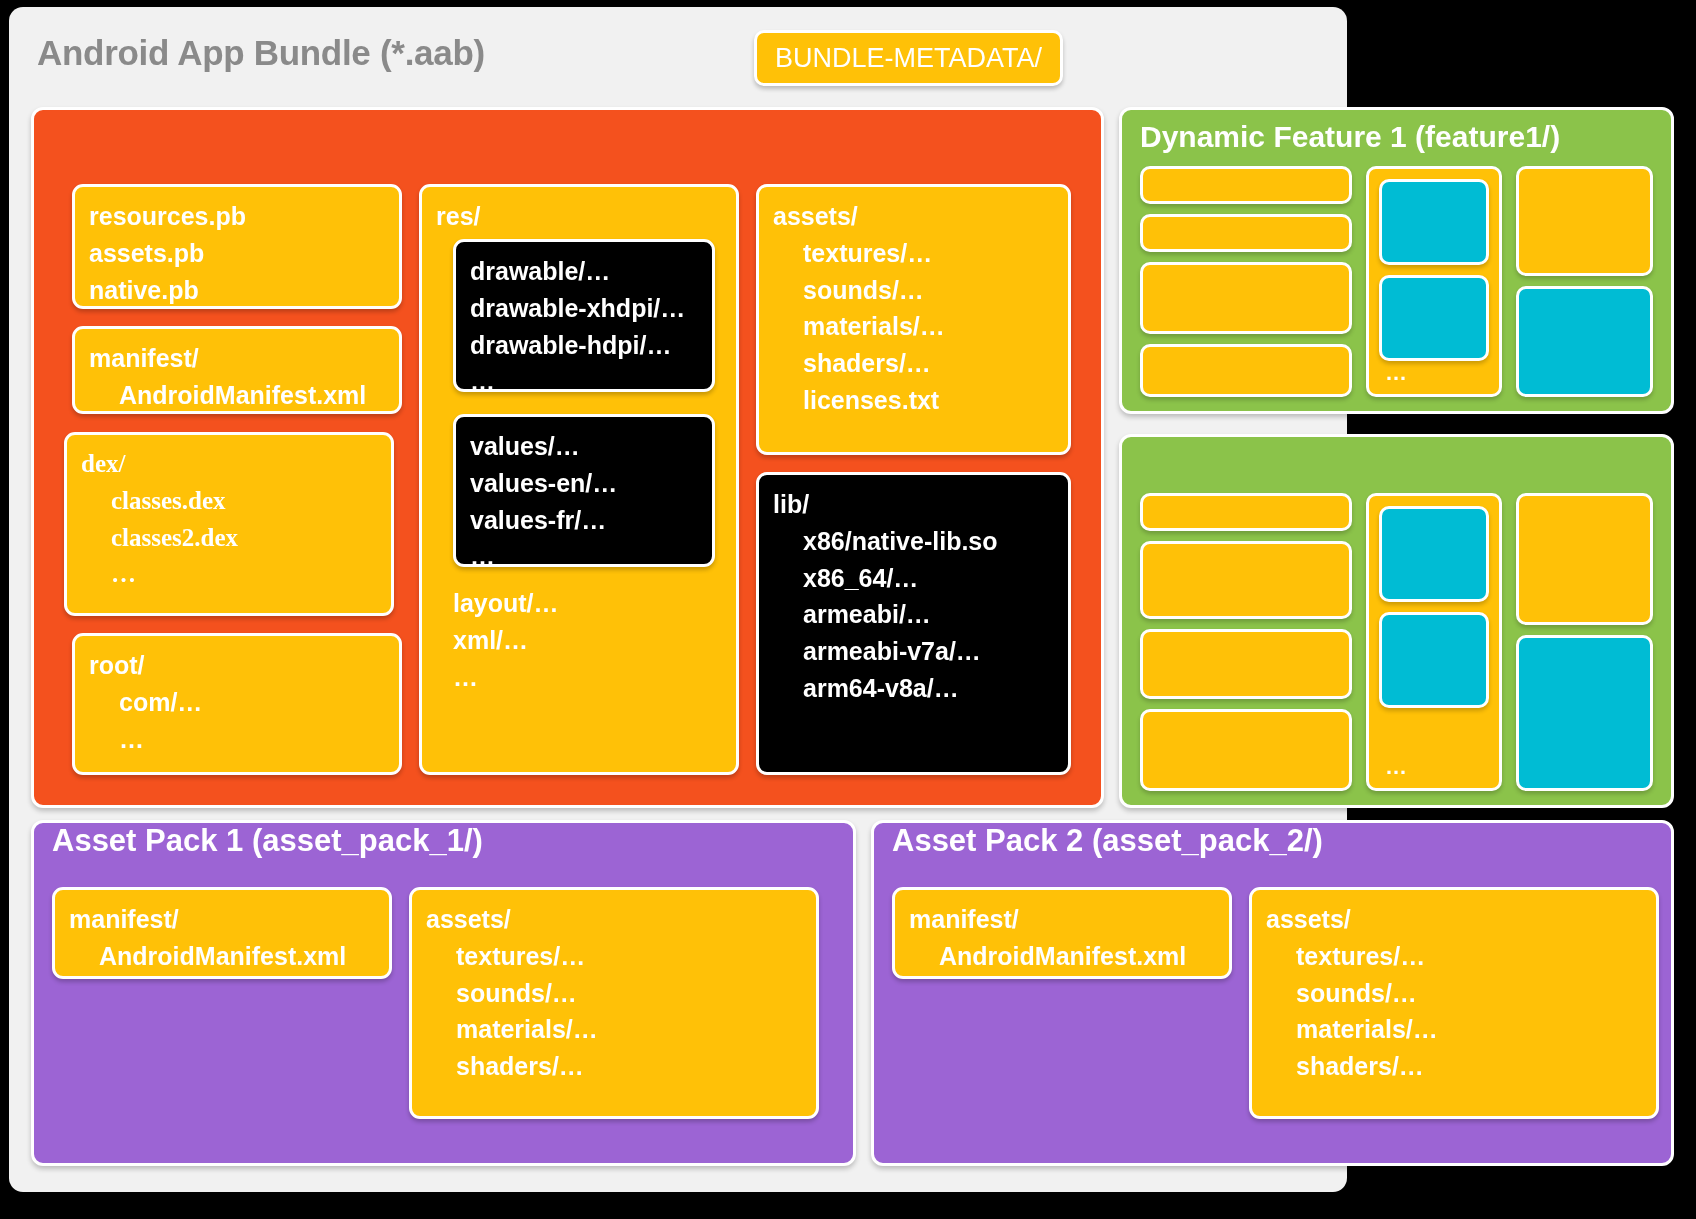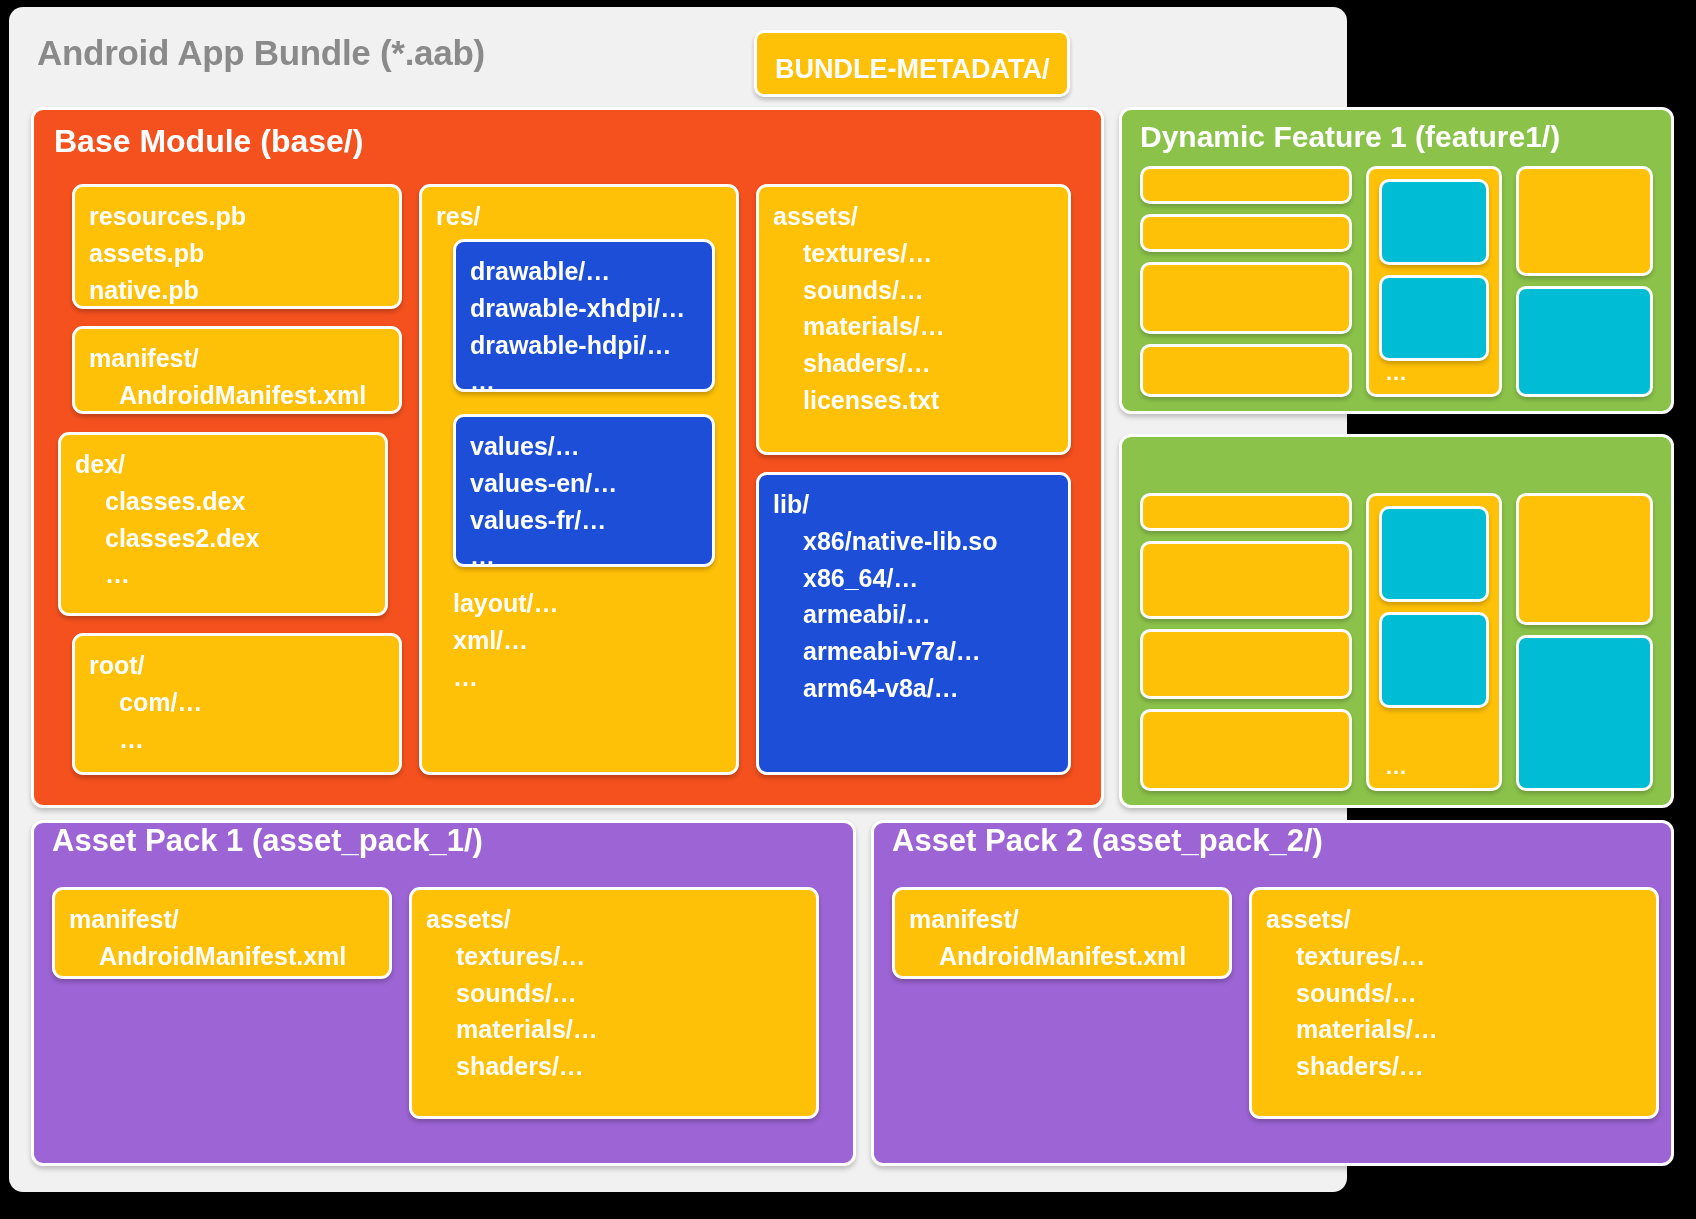--- a/index.html
+++ b/index.html
@@ -48,24 +48,24 @@
     position: absolute;
     left: 745px;
     top: 23px;
     display: flex;
     gap: 22px;
   }
   .chip {
     background: #ffc107;
     color: #ffffff;
     font-size: 27px;
-    font-weight: bold;
+    font-weight: normal;
     border-radius: 10px;
     border: 3px solid #ffffff;
-    padding: 22px 18px 11px 18px;
+    padding: 11px 18px 11px 18px;
     white-space: nowrap;
     box-shadow: 0 3px 4px rgba(0,0,0,0.22);
     line-height: 1.05;
   }
 
   
   .panel {
     position: absolute;
     border-radius: 12px;
     border: 3px solid #ffffff;
@@ -100,28 +100,28 @@
     box-sizing: border-box;
     box-shadow: 0 3px 4px rgba(0,0,0,0.22);
     color: #ffffff;
     font-weight: bold;
     font-size: 25px;
     line-height: 1.47;
     padding: 11px 14px;
     overflow: hidden;
   }
   .yellow { background: #ffc107; }
-  .cyan   { background: #1d4ed8; }
+  .cyan   { background: #000000; }
   .indent { padding-left: 30px; display: block; }
   .line { display: block; white-space: nowrap; }
 
   
   #base-pb        { left: 38px;  top: 74px;  width: 330px; height: 125px; }
   #base-manifest  { left: 38px;  top: 216px; width: 330px; height: 88px;  }
-  #base-dex       { left: 24px;  top: 322px; width: 330px; height: 184px; }
+  #base-dex       { left: 30px;  top: 322px; width: 330px; height: 184px; font-family: Liberation Serif, serif; }
   #base-root      { left: 38px;  top: 523px; width: 330px; height: 142px; }
 
   #base-res       { left: 385px; top: 74px;  width: 320px; height: 591px; }
   #res-drawable   { left: 31px;  top: 52px;  width: 262px; height: 153px; }
   #res-values     { left: 31px;  top: 227px; width: 262px; height: 153px; }
   #res-tail       { left: 31px;  top: 398px; width: 262px; height: 130px;
                     border: none; box-shadow: none; background: transparent; padding: 0; }
 
   #base-assets    { left: 722px; top: 74px;  width: 315px; height: 271px; }
   #base-lib       { left: 722px; top: 362px; width: 315px; height: 303px; }
@@ -198,21 +198,20 @@
 <div class="bundle">
 
   <div class="header">
     <div class="bundle-title">Android App Bundle (*.aab)</div>
     <div class="meta-chips">
       <div class="chip">BUNDLE-METADATA/</div>
     </div>
   </div>
 
   <div class="panel" id="base-module">
-    <div class="panel-title">Base Module (base/)</div>
 
     <div class="card yellow" id="base-pb">
       <span class="line">resources.pb</span>
       <span class="line">assets.pb</span>
       <span class="line">native.pb</span>
     </div>
 
     <div class="card yellow" id="base-manifest">
       <span class="line">manifest/</span>
       <span class="line indent">AndroidManifest.xml</span>

